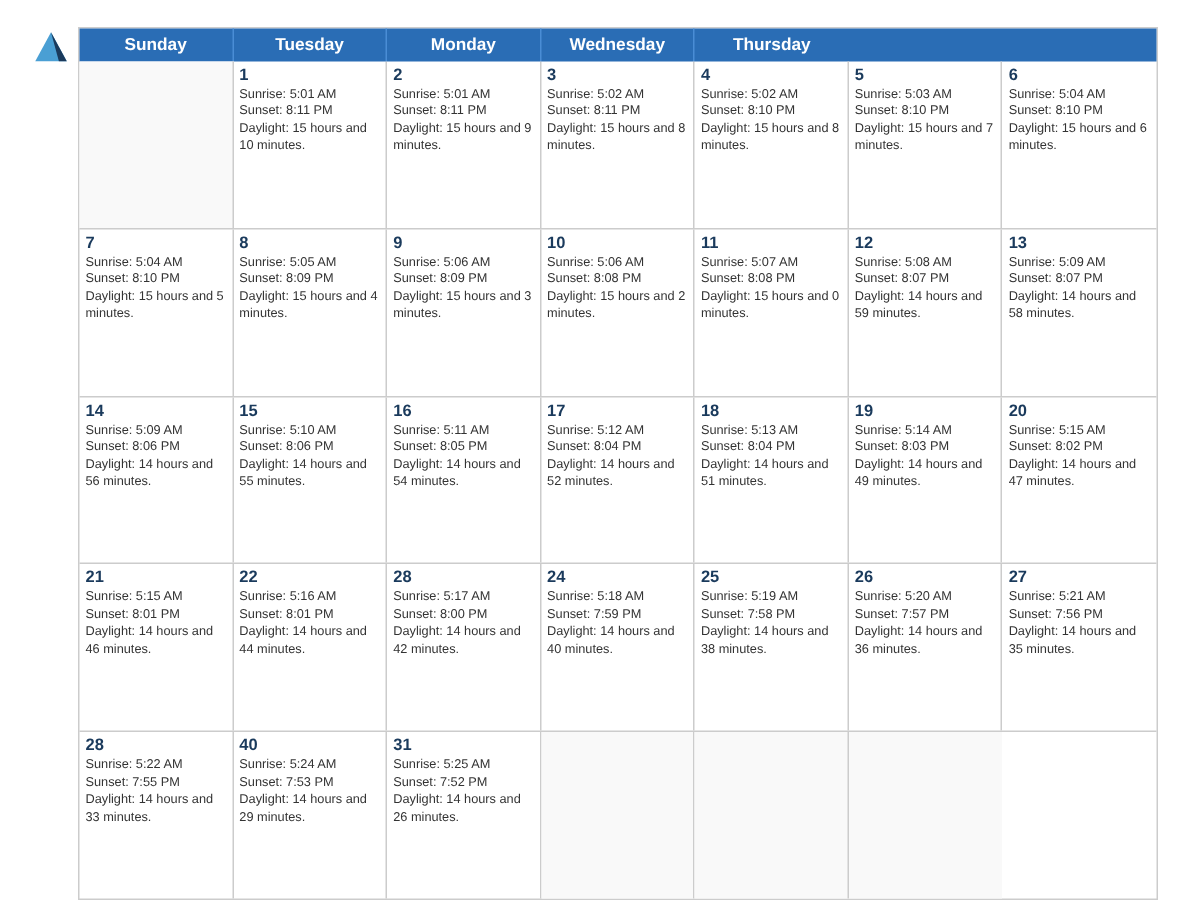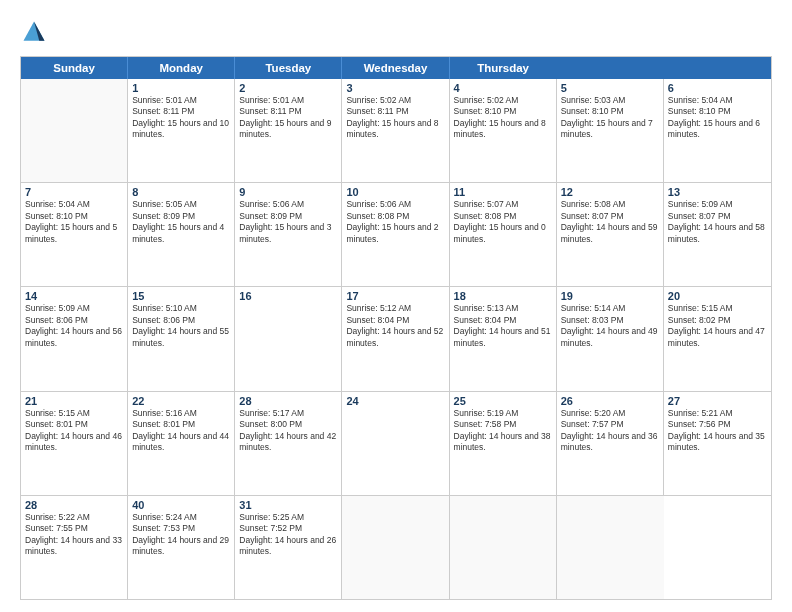--- a/index.html
+++ b/index.html
@@ -8,21 +8,20 @@
       height: 612px;
       font-family: Arial, sans-serif;
       background: #fff;
       overflow: hidden;
     }
     .page {
       width: 792px;
       height: 612px;
       padding: 18px 20px 12px 20px;
       display: flex;
-      flex-direction: column;
       border-radius: 14px;
     }
     .header {
       display: flex;
       justify-content: space-between;
       align-items: flex-start;
       margin-bottom: 10px;
     }
     .logo {
       display: flex;
@@ -128,22 +127,22 @@
     </div>
     <div class="title-block">
       <div class="month-title"></div>
       <div class="location"></div>
     </div>
   </div>
 
   <div class="calendar">
     <div class="cal-header">
     <div class="cal-header-cell">Sunday</div>
+        <div class="cal-header-cell">Tuesday</div>
         <div class="cal-header-cell">Monday</div>
-        <div class="cal-header-cell">Tuesday</div>
         <div class="cal-header-cell">Wednesday</div>
         <div class="cal-header-cell">Thursday</div>
       </div>
     <div class="cal-body">
     <div class="cal-row">
           <div class="cal-cell empty"></div>
           <div class="cal-cell">
             <div class="day-num">1</div>
             <div class="day-info">Sunrise: 5:01 AM<br>Sunset: 8:11 PM<br>Daylight: 15 hours and 10 minutes.</div>
           </div>
@@ -202,20 +201,21 @@
           <div class="cal-cell">
             <div class="day-num">14</div>
             <div class="day-info">Sunrise: 5:09 AM<br>Sunset: 8:06 PM<br>Daylight: 14 hours and 56 minutes.</div>
           </div>
           <div class="cal-cell">
             <div class="day-num">15</div>
             <div class="day-info">Sunrise: 5:10 AM<br>Sunset: 8:06 PM<br>Daylight: 14 hours and 55 minutes.</div>
           </div>
           <div class="cal-cell">
             <div class="day-num">16</div>
+            <div class="day-info">Sunrise: 5:11 AM<br>Sunset: 8:05 PM<br>Daylight: 14 hours and 54 minutes.</div>
           </div>
           <div class="cal-cell">
             <div class="day-num">17</div>
             <div class="day-info">Sunrise: 5:12 AM<br>Sunset: 8:04 PM<br>Daylight: 14 hours and 52 minutes.</div>
           </div>
           <div class="cal-cell">
             <div class="day-num">18</div>
             <div class="day-info">Sunrise: 5:13 AM<br>Sunset: 8:04 PM<br>Daylight: 14 hours and 51 minutes.</div>
           </div>
           <div class="cal-cell">
@@ -235,20 +235,21 @@
           <div class="cal-cell">
             <div class="day-num">22</div>
             <div class="day-info">Sunrise: 5:16 AM<br>Sunset: 8:01 PM<br>Daylight: 14 hours and 44 minutes.</div>
           </div>
           <div class="cal-cell">
             <div class="day-num">28</div>
             <div class="day-info">Sunrise: 5:17 AM<br>Sunset: 8:00 PM<br>Daylight: 14 hours and 42 minutes.</div>
           </div>
           <div class="cal-cell">
             <div class="day-num">24</div>
+            <div class="day-info">Sunrise: 5:18 AM<br>Sunset: 7:59 PM<br>Daylight: 14 hours and 40 minutes.</div>
           </div>
           <div class="cal-cell">
             <div class="day-num">25</div>
             <div class="day-info">Sunrise: 5:19 AM<br>Sunset: 7:58 PM<br>Daylight: 14 hours and 38 minutes.</div>
           </div>
           <div class="cal-cell">
             <div class="day-num">26</div>
             <div class="day-info">Sunrise: 5:20 AM<br>Sunset: 7:57 PM<br>Daylight: 14 hours and 36 minutes.</div>
           </div>
           <div class="cal-cell">

